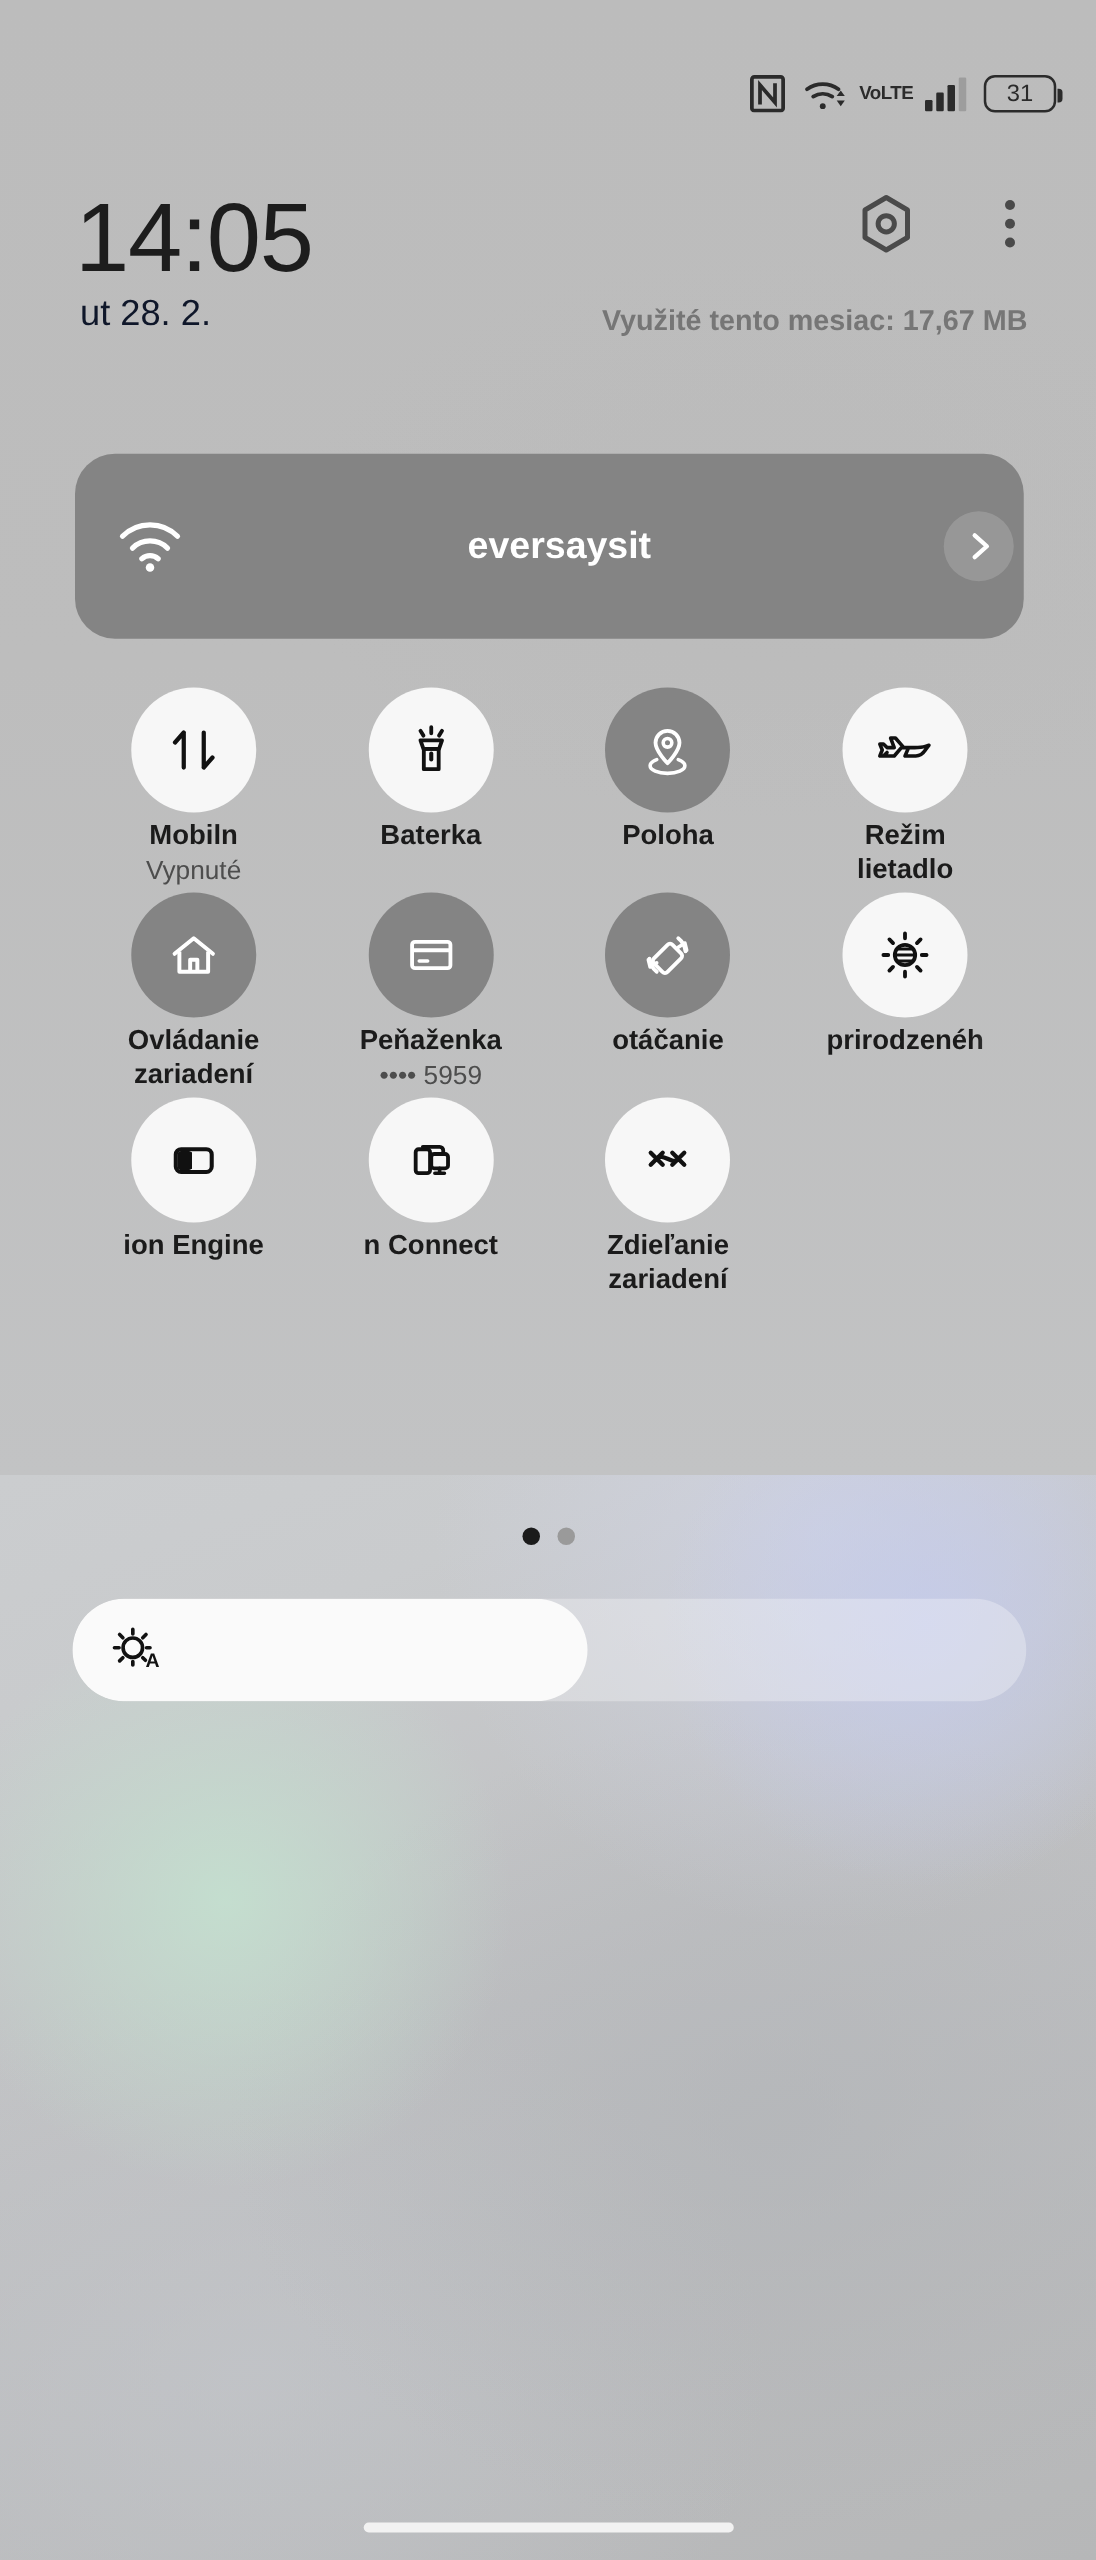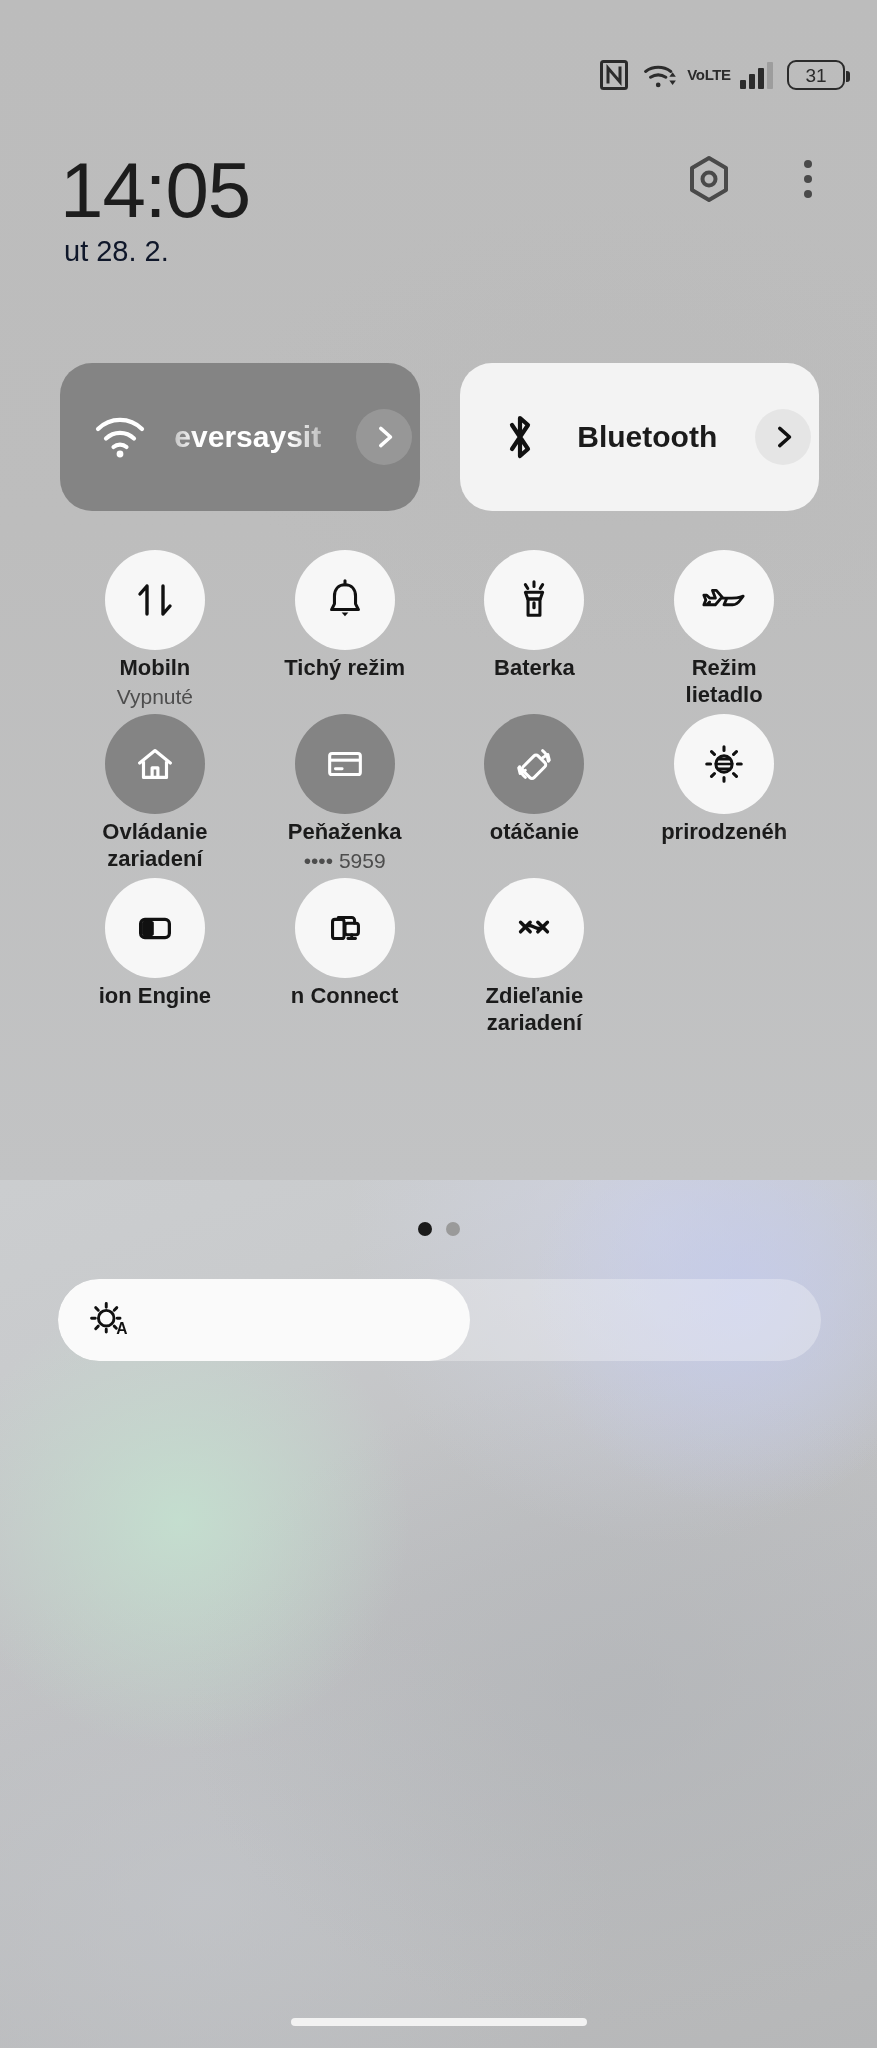--- a/index.html
+++ b/index.html
@@ -280,20 +280,21 @@
     </span>
 
     <span class="battery">
       <span>31</span>
     </span>
   </div>
 
   <div class="header">
     <div class="clock">14:05</div>
     <div class="date">ut 28. 2.</div>
+    <div class="data-usage">Využité tento mesiac: 17,67 MB</div>
 
     <div class="hdr-btns">
       <span class="hex-icon">
         <svg viewBox="0 0 46 48" width="46" height="48">
           <path d="M23 3 L40 13 V35 L23 45 L6 35 V13 Z" fill="none" stroke="#4a4a4a" stroke-width="4" stroke-linejoin="round"></path>
           <circle cx="23" cy="24" r="6.5" fill="none" stroke="#4a4a4a" stroke-width="4"></circle>
         </svg>
       </span>
       <span class="kebab">
         <i></i>
@@ -315,72 +316,59 @@
         </svg>
       </span>
       <span class="card-label">eversaysit</span>
       <span class="chev">
         <svg viewBox="0 0 24 24" width="26" height="26">
           <path d="M9 4 L18 12 L9 20" fill="none" stroke="#ffffff" stroke-width="3.2" stroke-linecap="round" stroke-linejoin="round"></path>
         </svg>
       </span>
     </div>
 
-    <div class="card off">
-      <span class="card-ic">
-        <svg viewBox="0 0 40 52" width="40" height="52">
-          <path d="M12 14 L28 38 L20 45 V7 L28 14 L12 38" fill="none" stroke="#111111" stroke-width="4.2" stroke-linecap="round" stroke-linejoin="round"></path>
-        </svg>
-      </span>
-      <span class="card-label">Bluetooth</span>
-      <span class="chev">
-        <svg viewBox="0 0 24 24" width="26" height="26">
-          <path d="M9 4 L18 12 L9 20" fill="none" stroke="#111111" stroke-width="3.2" stroke-linecap="round" stroke-linejoin="round"></path>
-        </svg>
-      </span>
-    </div>
   </div>
 
   <div class="grid">
 
     <div class="tile off">
       <span class="tile-circle">
         <svg viewBox="0 0 48 48" width="48" height="48">
           <path d="M16 38 V10 M16 10 L9 18 M32 10 V38 M32 38 L39 30" fill="none" stroke="#111111" stroke-width="3.4" stroke-linecap="round" stroke-linejoin="round"></path>
         </svg>
       </span>
       <span class="tile-label marquee">Mobiln</span>
       <span class="tile-sub">Vypnuté</span>
     </div>
 
-    <div class="tile off">
-      <span class="tile-circle">
-        <svg viewBox="0 0 48 48" width="46" height="46">
-          <path d="M24 8 C17 8 13 13 13 20 v8 l-3 6 h28 l-3 -6 v-8 c0 -7 -4 -12 -11 -12 z" fill="none" stroke="#111111" stroke-width="3.2" stroke-linejoin="round"></path>
-          <path d="M24 4 v4" fill="none" stroke="#111111" stroke-width="3.2" stroke-linecap="round"></path>
-          <path d="M20.5 37 L24 41 L27.5 37 z" fill="#111111"></path>
-        </svg>
-      </span>
-      <span class="tile-label">Tichý režim</span>
-      <span class="tile-sub"></span>
-    </div>
 
     <div class="tile off">
       <span class="tile-circle">
         <svg viewBox="0 0 48 48" width="46" height="46">
           <path d="M15 16 h18 l-2.5 7 h-13 z" fill="none" stroke="#111111" stroke-width="3.2" stroke-linejoin="round"></path>
           <path d="M17.8 23 h12.4 v17 h-12.4 z" fill="none" stroke="#111111" stroke-width="3.2" stroke-linejoin="round"></path>
           <path d="M24 27 v5" fill="none" stroke="#111111" stroke-width="3.4" stroke-linecap="round"></path>
           <path d="M24 5 v5 M15 8 l2.5 4 M33 8 l-2.5 4" fill="none" stroke="#111111" stroke-width="3.2" stroke-linecap="round"></path>
         </svg>
       </span>
       <span class="tile-label">Baterka</span>
       <span class="tile-sub"></span>
     </div>
 
+    <div class="tile on">
+      <span class="tile-circle">
+        <svg viewBox="0 0 48 48" width="46" height="46">
+          <path d="M24 8 a10 10 0 0 1 10 10 c0 7 -10 17 -10 17 s-10 -10 -10 -17 a10 10 0 0 1 10 -10 z" fill="none" stroke="#ffffff" stroke-width="3.2" stroke-linejoin="round"></path>
+          <circle cx="24" cy="18" r="3.6" fill="none" stroke="#ffffff" stroke-width="3"></circle>
+          <path d="M15 32 c-3.5 1.4 -5.5 3.2 -5.5 5.2 c0 3.5 6.5 6.3 14.5 6.3 s14.5 -2.8 14.5 -6.3 c0 -2 -2 -3.8 -5.5 -5.2" fill="none" stroke="#ffffff" stroke-width="3" stroke-linecap="round"></path>
+        </svg>
+      </span>
+      <span class="tile-label">Poloha</span>
+      <span class="tile-sub"></span>
+    </div>
 
     <div class="tile off">
       <span class="tile-circle">
         <svg viewBox="0 0 48 48" width="46" height="46">
           <path d="M6 25 h8 l6 -7 h6 l-3 7 h9 c3 0 6 -2 8 -5 l3 -4 l-3 1 c-3 1 -6 1 -9 1 h-9 l-7 -8 h-4 l3 8 h-6 l-3 -3 h-3 l2 5 l-2 5 h3 l3 -3 z" fill="none" stroke="#111111" stroke-width="3" stroke-linejoin="round" transform="translate(1,4)"></path>
         </svg>
       </span>
       <span class="tile-label">Režim
 lietadlo</span>
       <span class="tile-sub"></span>

